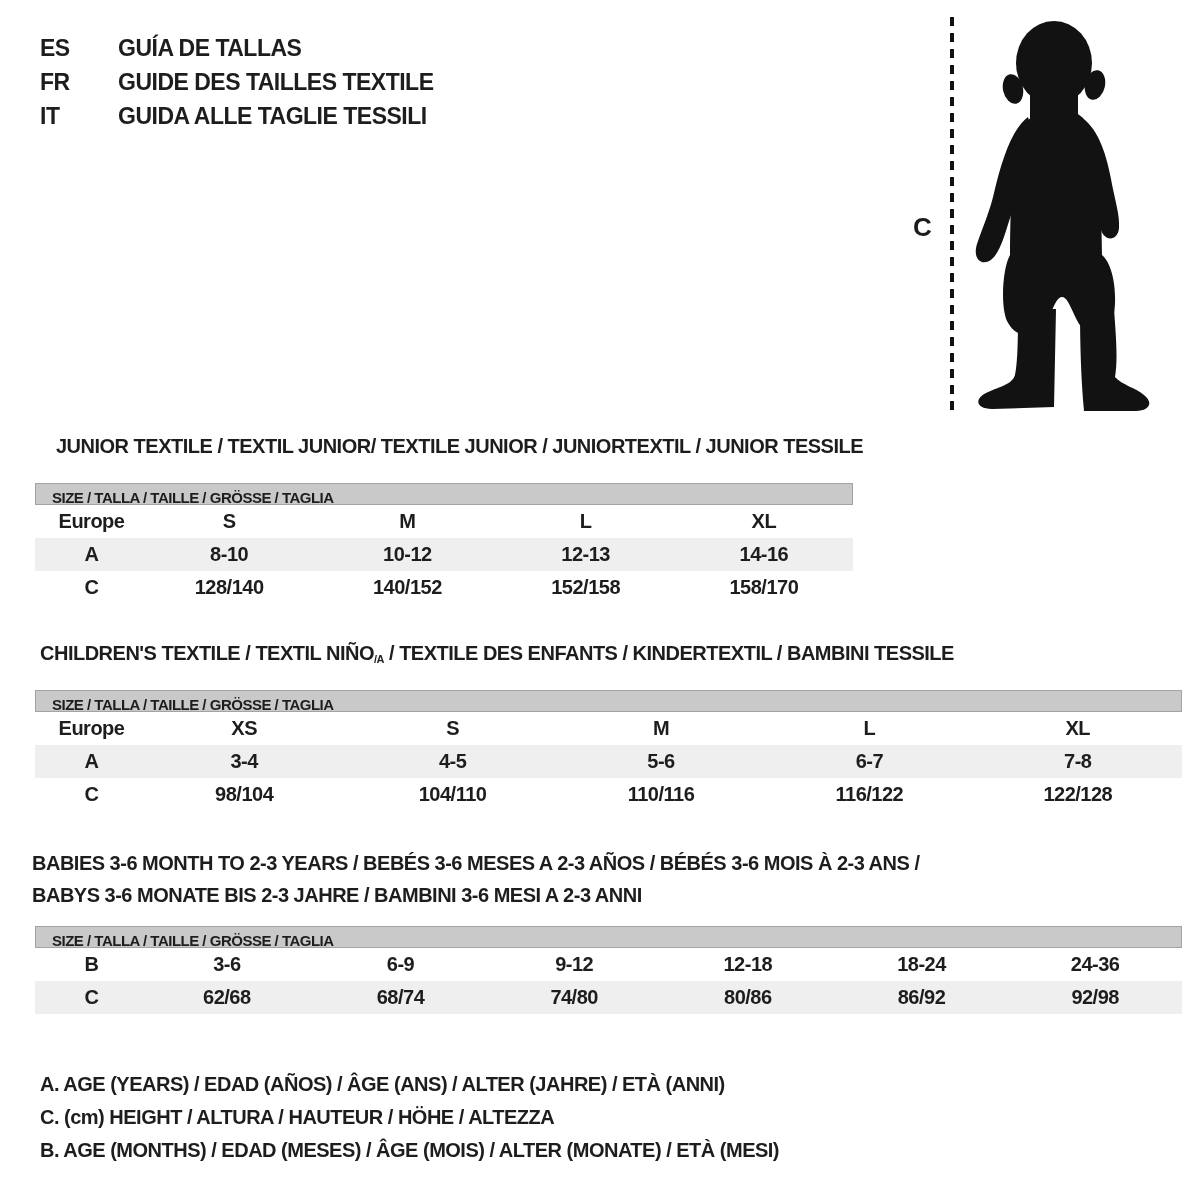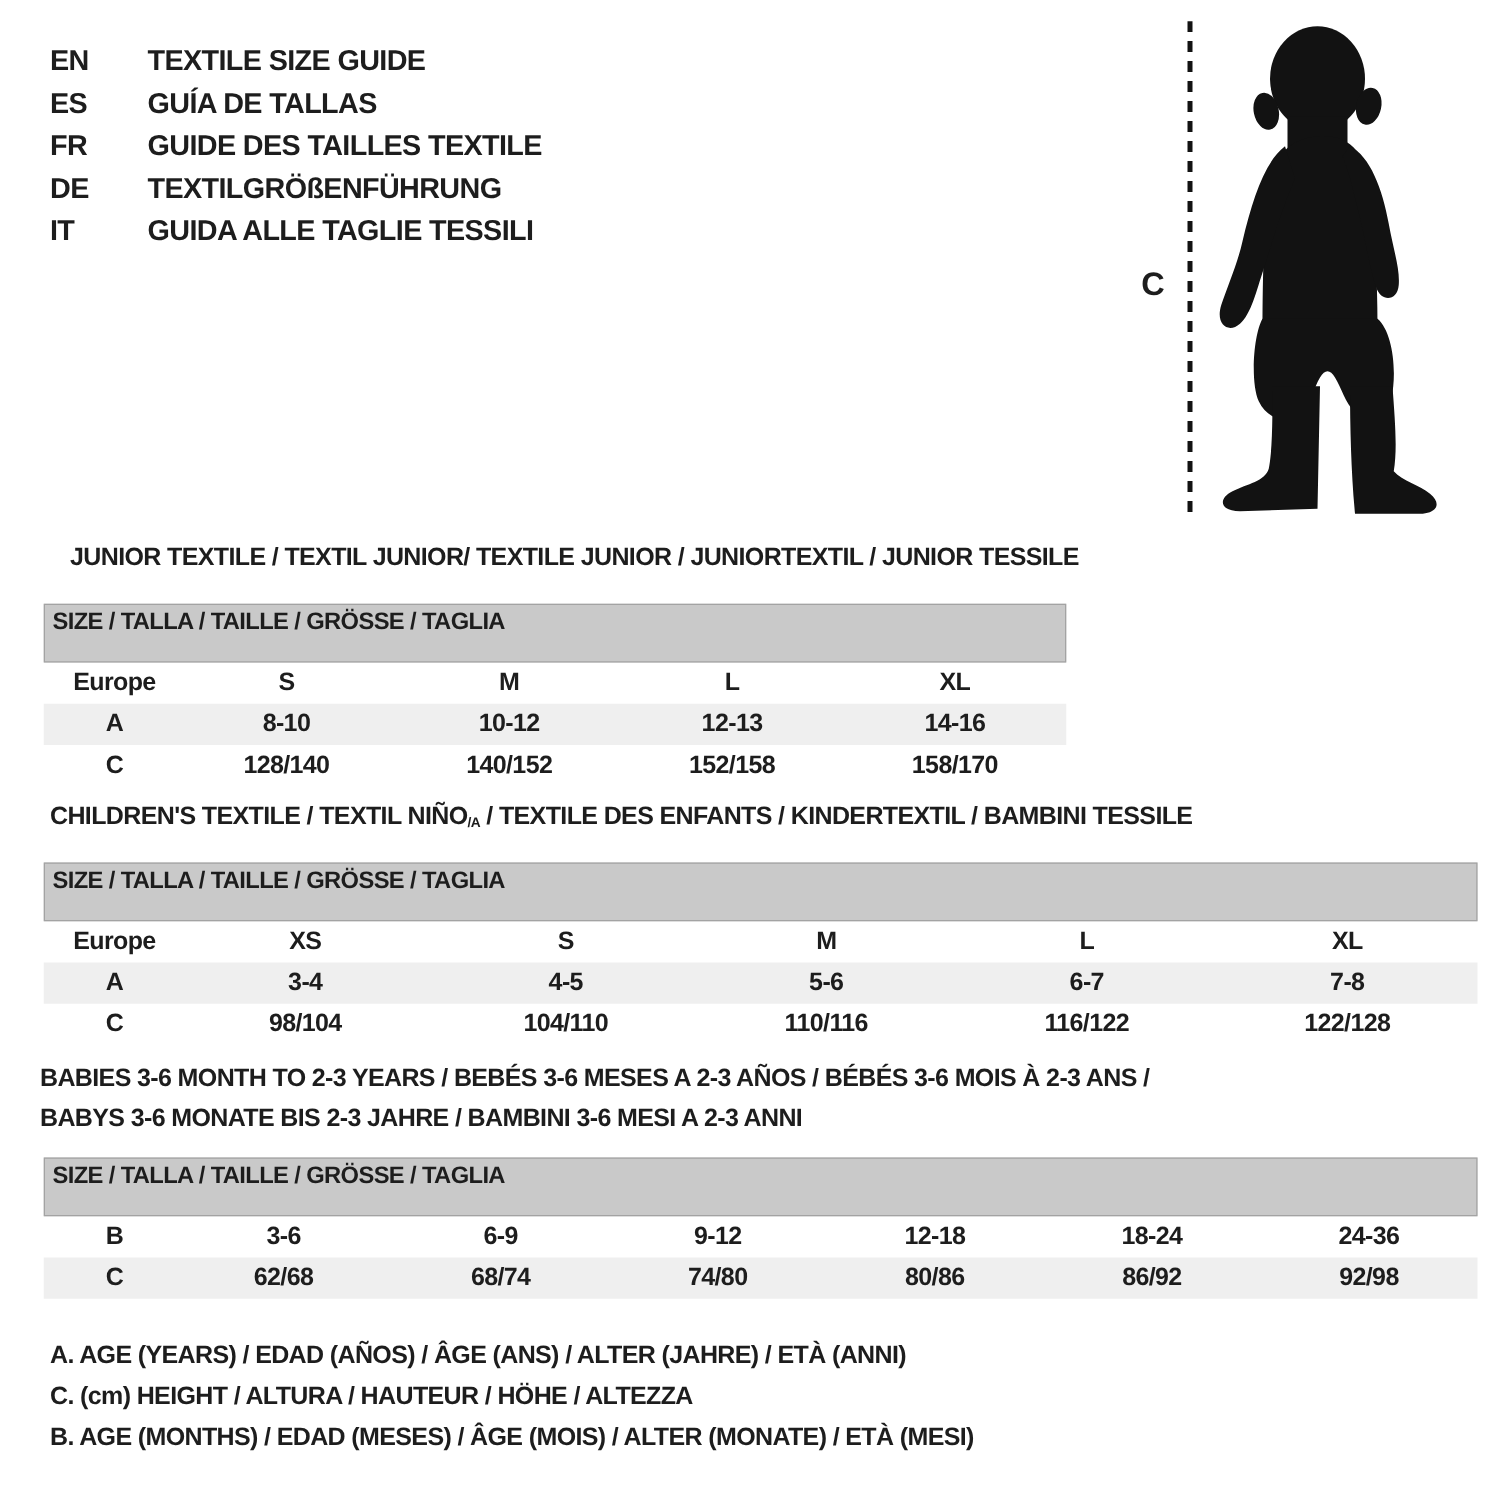--- a/index.html
+++ b/index.html
@@ -33,52 +33,44 @@
   .pos-children-h{left:40px;top:640px;}
   .pos-babies-h{left:32px;top:847px;line-height:32px;}
   .subscript{font-size:0.55em;vertical-align:-0.25em;}
 
   
   .size-table{box-sizing:border-box;}
   .pos-junior-t{left:35px;top:483px;width:818px;}
   .pos-children-t{left:35px;top:690px;width:1147px;}
   .pos-babies-t{left:35px;top:926px;width:1147px;}
   .thead{
-    height:47px;line-height:28px;box-sizing:border-box;
+    height:22px;line-height:28px;box-sizing:border-box;
     background:var(--thead-bg,#c9c9c9);
     border:1px solid var(--thead-border,#a3a3a3);
-    padding-left:6px;font-size:19px;
+    padding-left:16px;font-size:15px;
   }
   .trow{display:grid;height:33px;align-items:center;font-size:20px;}
   .trow.shaded{background:var(--row-alt,#efefef);}
   .tlabel{padding-left:8px;text-align:center;}
   .tcell{text-align:center;}
 
   
   .footer{left:40px;top:1068px;font-size:20px;line-height:33px;white-space:nowrap;}
 </style>
 </head>
 <body style="--ink: #121212; --text: #1d1d1d; --thead-bg: #c9c9c9; --thead-border: #a3a3a3; --row-alt: #efefef;">
 
 <div class="abs langs">
   <div class="lang-row">
-    <span class="lang-code">EN</span>
-    <span class="lang-title">TEXTILE SIZE GUIDE</span>
-  </div>
-  <div class="lang-row">
     <span class="lang-code">ES</span>
     <span class="lang-title">GUÍA DE TALLAS</span>
   </div>
   <div class="lang-row">
     <span class="lang-code">FR</span>
     <span class="lang-title">GUIDE DES TAILLES TEXTILE</span>
-  </div>
-  <div class="lang-row">
-    <span class="lang-code">DE</span>
-    <span class="lang-title">TEXTILGRÖßENFÜHRUNG</span>
   </div>
   <div class="lang-row">
     <span class="lang-code">IT</span>
     <span class="lang-title">GUIDA ALLE TAGLIE TESSILI</span>
   </div>
 </div>
 
 <div class="abs measure-line"></div>
 <div class="abs measure-label">C</div>
 <svg class="abs baby" viewBox="0 0 184 402" aria-hidden="true">

